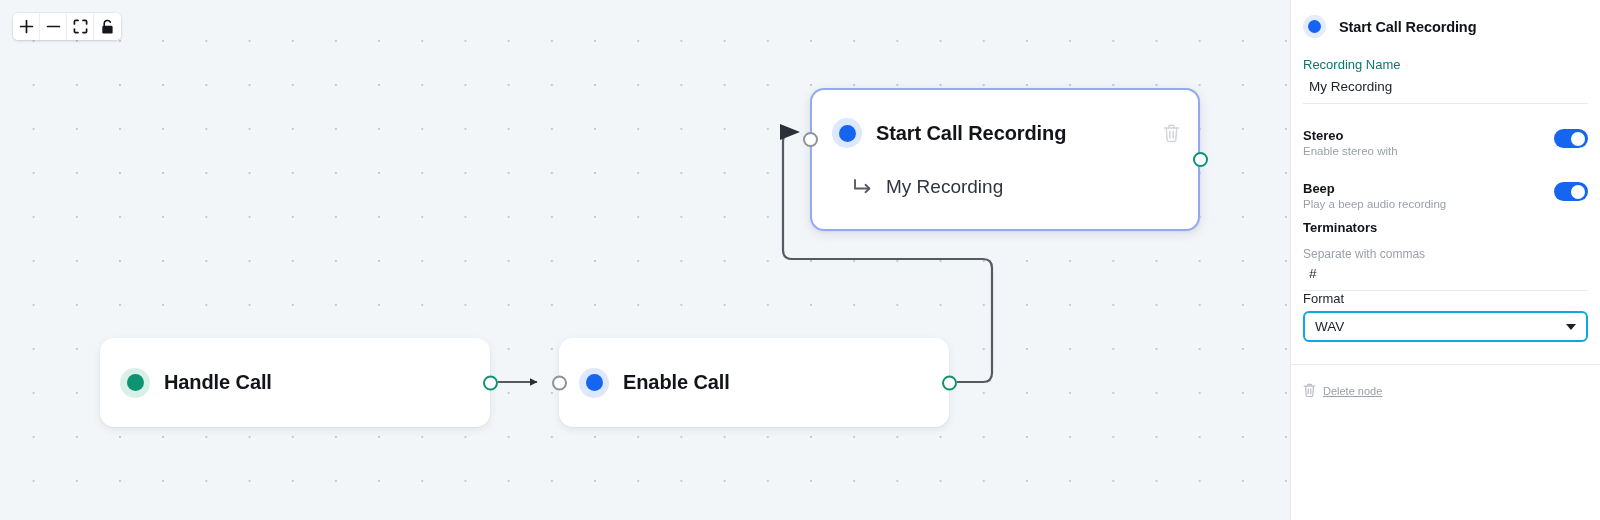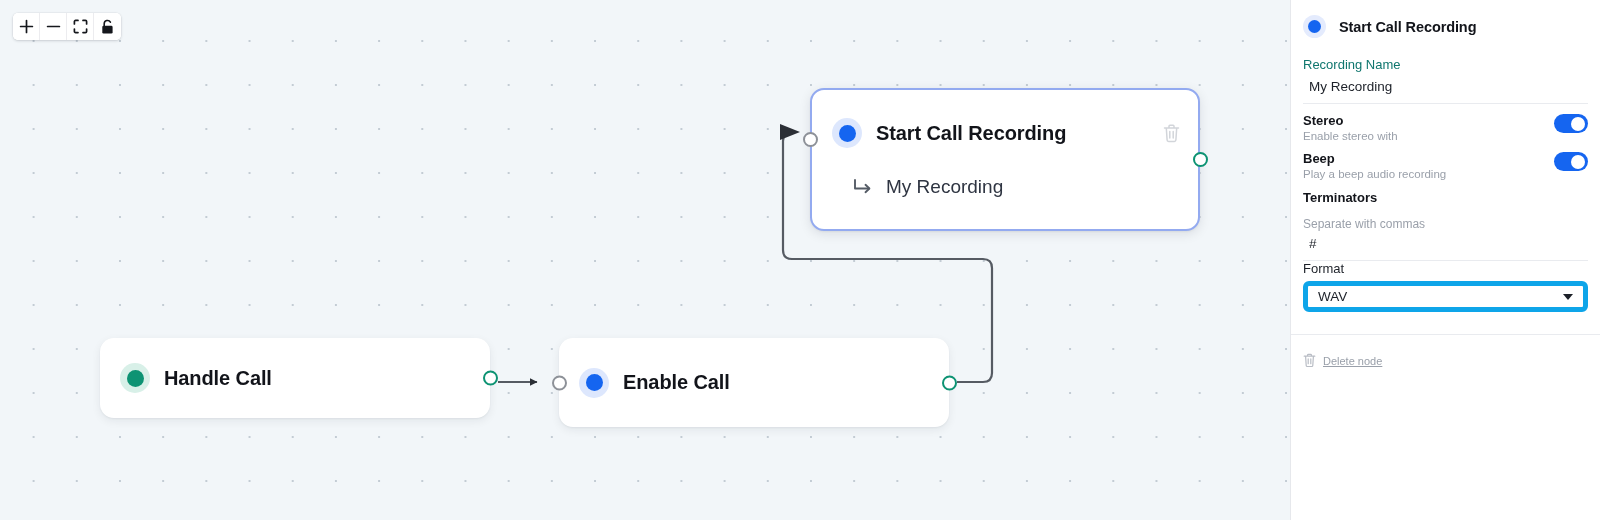--- a/index.html
+++ b/index.html
@@ -121,21 +121,21 @@
   .p-input-wrap { border-bottom: 1px solid #e9ebef; padding: 4px 0 6px 0; }
   .p-input {
     border: none; outline: none; width: 100%;
     font-family: "Liberation Sans", sans-serif;
     font-size: 13.5px; color: #1c2028;
     padding: 3px 0 3px 6px;
     background: transparent;
   }
   .p-row {
     display: flex; align-items: flex-start;
-    margin-top: 9px;
+    margin-top: 24px;
   }
   .p-row-texts { flex: 1 1 auto; }
   .p-row-title { font-size: 13px; font-weight: bold; color: #12141a; }
   .p-row-desc { font-size: 11.5px; color: #9aa0aa; margin-top: 2px; }
   .toggle {
     position: relative;
     width: 34px; height: 19px;
     border-radius: 10px;
     background: #1565f0;
     flex: 0 0 auto;
@@ -145,21 +145,21 @@
   .toggle .knob {
     position: absolute; top: 2.5px; left: 17px;
     width: 14px; height: 14px; border-radius: 50%;
     background: #ffffff;
   }
   .p-sub-label { font-size: 12px; color: #9aa0aa; margin-top: 12px; }
   .p-select-label { font-size: 13px; color: #1c2028; margin-bottom: 5px; font-weight: normal; }
   .p-select {
     position: relative;
     height: 31px;
-    border: 5px solid #0ea5e9;
+    border: 2px solid #0ea5e9;
     border-radius: 6px;
     display: flex; align-items: center;
     padding: 0 10px;
     font-size: 13.5px; color: #1c2028;
     cursor: pointer;
     background: #fff;
   }
   .p-select .caret {
     position: absolute; right: 10px; top: 50%;
     transform: translateY(-50%);
@@ -196,21 +196,21 @@
           <path d="M0,0 L8,4 L0,8 z" fill="#2b2f36"></path>
         </marker>
       </defs>
 
       <path d="M 498,382 L 537,382" fill="none" stroke="#565b63" stroke-width="2.2" marker-end="url(#arrow)"></path>
 
       <path d="M 957,382 L 983,382 Q 992,382 992,373 L 992,268 Q 992,259 983,259 L 792,259 Q 783,259 783,250 L 783,141 Q 783,132 792,132 L 787,132" fill="none" stroke="#565b63" stroke-width="2.2"></path>
       <path d="M 780,124 L 800,132 L 780,140 z" fill="#2b2f36"></path>
     </svg>
 
-    <div class="node" style="left:100px; top:338px; width:390px; height:80px;">
+    <div class="node" style="left:100px; top:338px; width:390px; height:89px;">
       <div class="node-row">
         <span class="node-dot-wrap" style="background:#d8f0e8;">
           <span class="node-dot" style="background:#0d9373;"></span>
         </span>
         <span class="node-title">Handle Call</span>
       </div>
       <div class="handle src" style="right:-7.5px; top:50%; transform:translateY(-50%);"></div>
     </div>
 
     <div class="node" style="left:559px; top:338px; width:390px; height:89px;">

